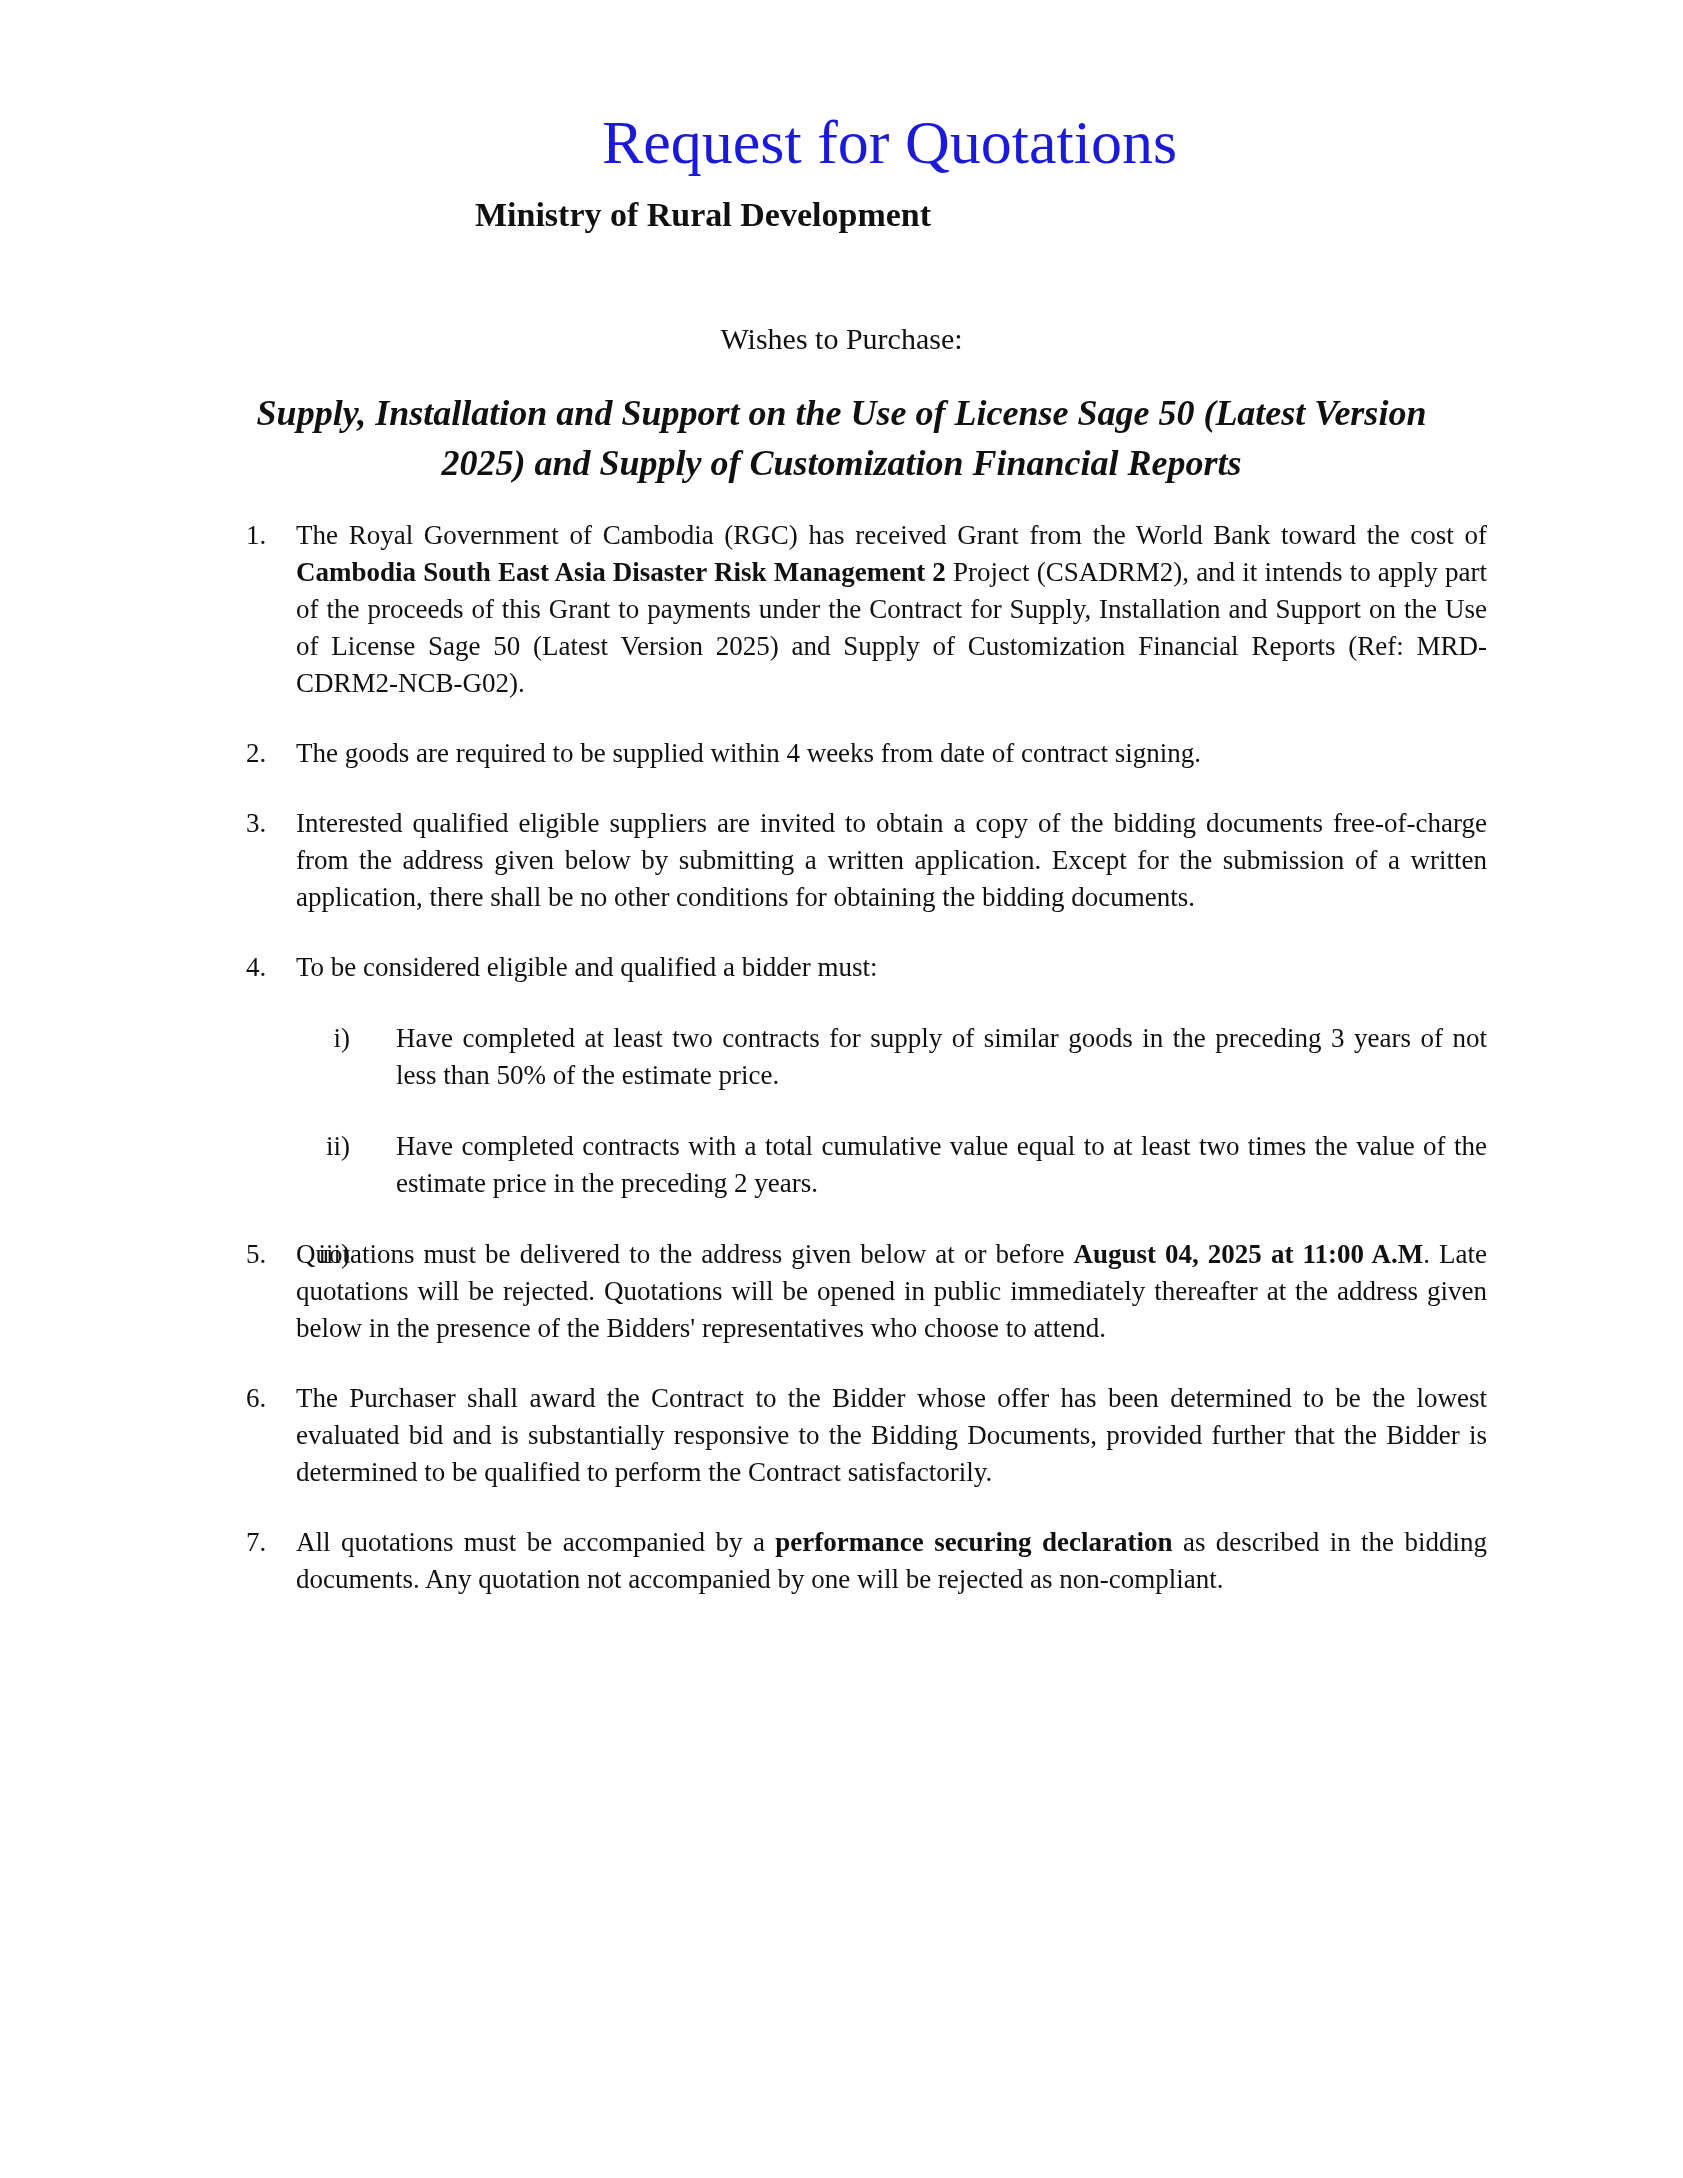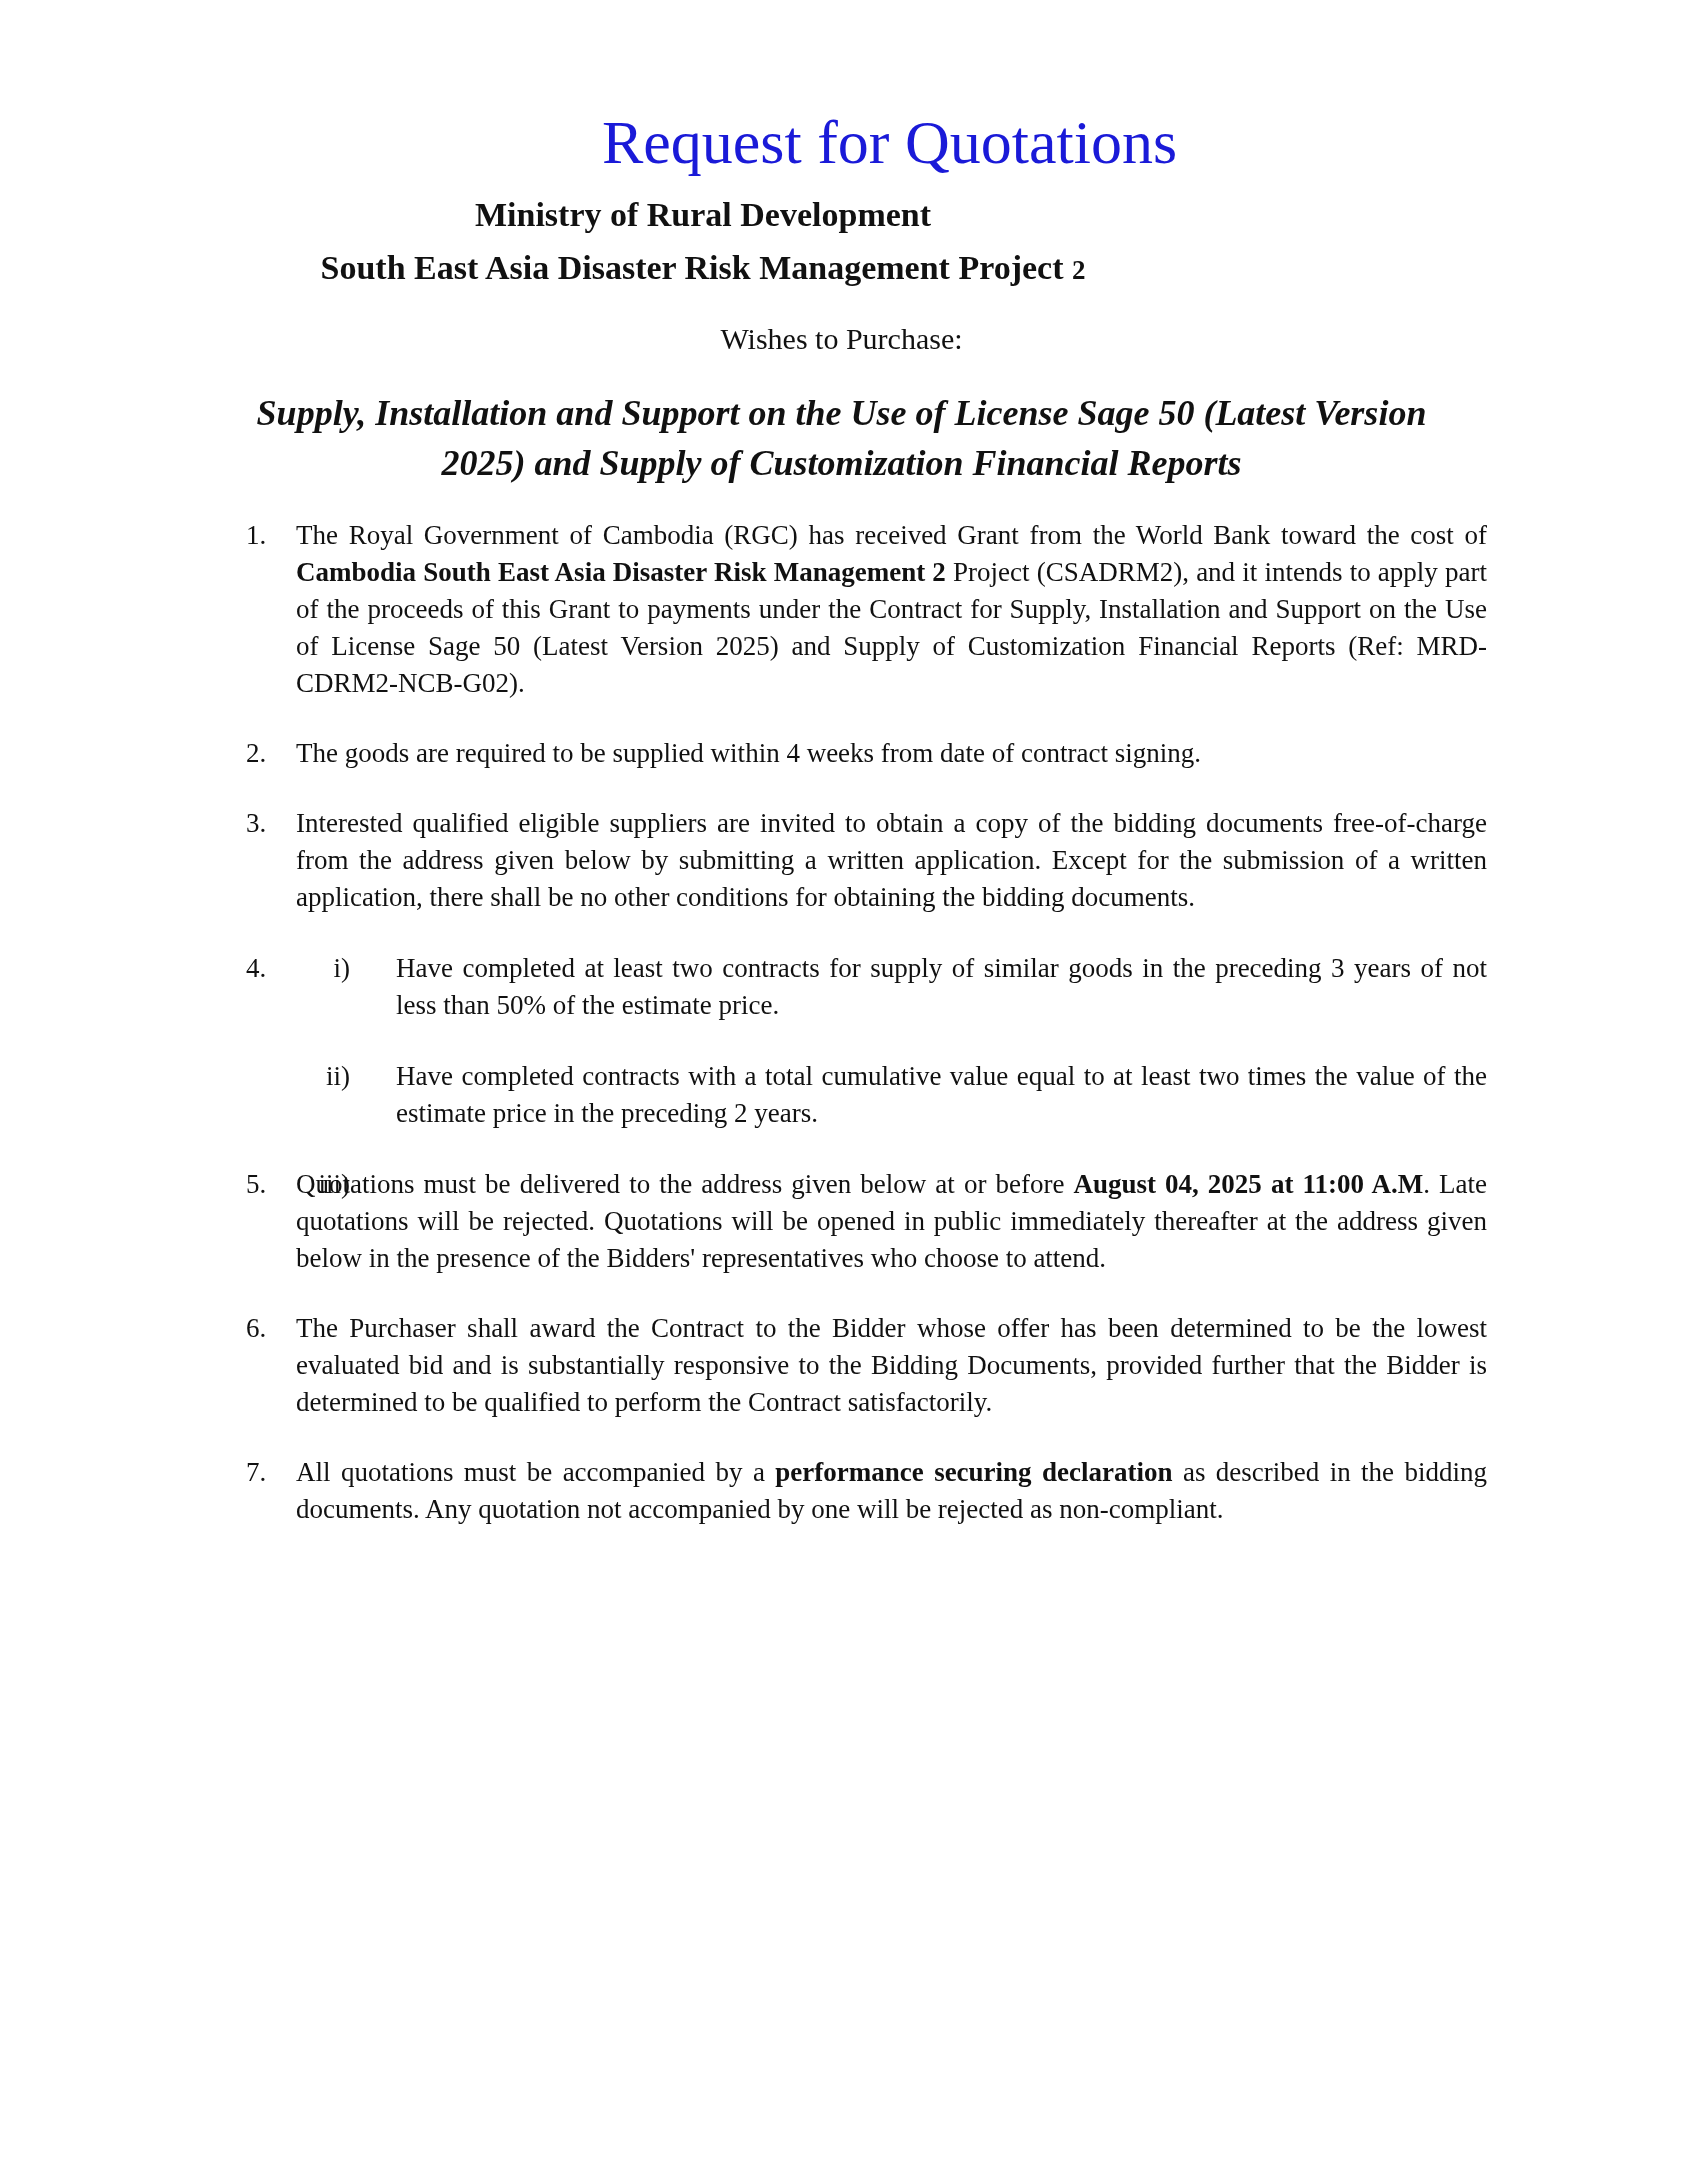--- a/index.html
+++ b/index.html
@@ -38,21 +38,20 @@
     b { font-weight: bold; }
   </style>
 </head>
 <body>
 
 <div class="page">
   <h1 class="title" style="color: rgb(26, 26, 216);">Request for Quotations</h1>
 
   <div class="org">
     <div>Ministry of Rural Development</div>
-    <div><span>South East Asia Disaster Risk Management Project</span> <span class="suffix">2</span></div>
   </div>
 
   <p class="wishes">Wishes to Purchase:</p>
 
   <div class="subject">
     <div>Supply, Installation and Support on the Use of License Sage 50 (Latest Version</div>
     <div>2025) and Supply of Customization Financial Reports</div>
   </div>
 
   <div class="list">
@@ -66,20 +65,21 @@
       <span>The goods are required to be supplied within 4 weeks from date of contract signing.</span>
     </div>
 
     <div class="item">
       <span class="num">3.</span>
       <span>Interested qualified eligible suppliers are invited to obtain a copy of the bidding documents free-of-charge from the address given below by submitting a written application. Except for the submission of a written application, there shall be no other conditions for obtaining the bidding documents.</span>
     </div>
 
     <div class="item">
       <span class="num">4.</span>
+      <span>To be considered eligible and qualified a bidder must:</span>
       <div class="sublist" style="margin-left:-50px;">
         <div class="subitem">
           <span class="rnum">i)</span>
           <span>Have completed at least two contracts for supply of similar goods in the preceding 3 years of not less than 50% of the estimate price.</span>
         </div>
         <div class="subitem">
           <span class="rnum">ii)</span>
           <span>Have completed contracts with a total cumulative value equal to at least two times the value of the estimate price in the preceding 2 years.</span>
         </div>
         <div class="subitem">

